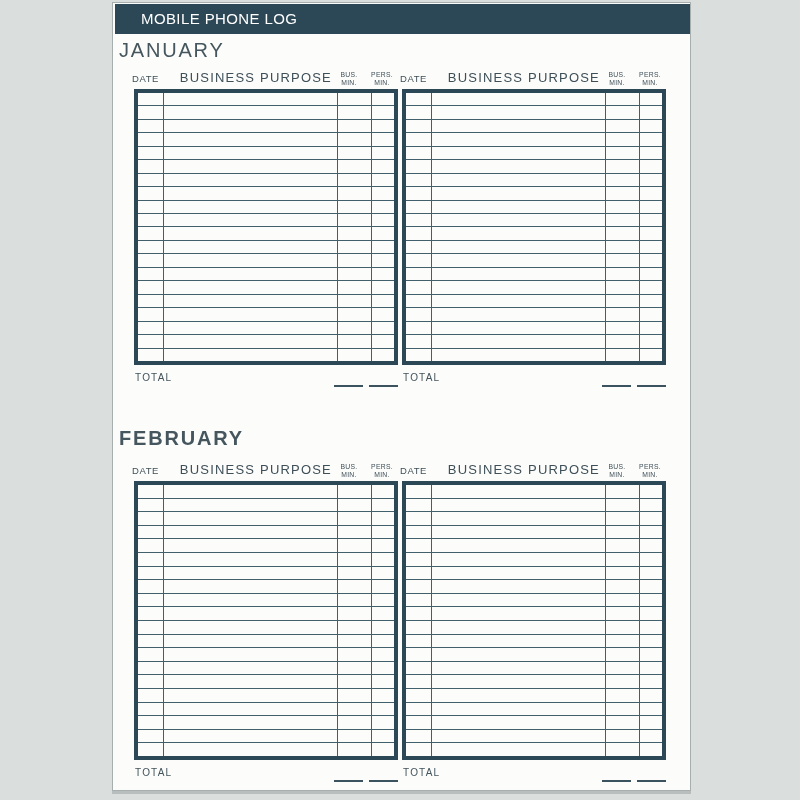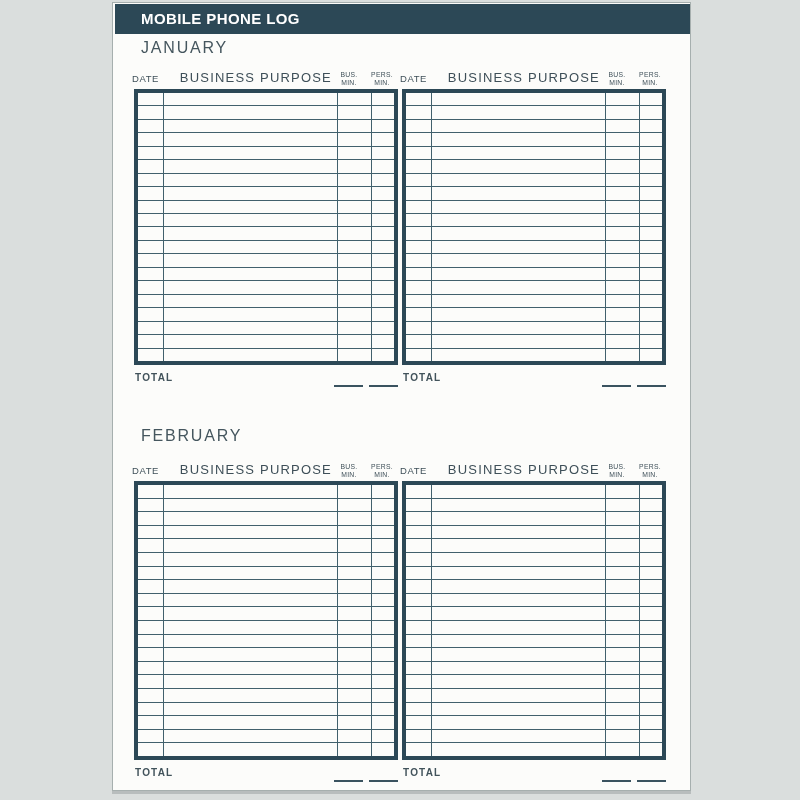--- a/index.html
+++ b/index.html
@@ -20,29 +20,29 @@
   .page{
     position:absolute;left:112px;top:2px;width:579px;height:789px;
     background:var(--page-bg);
     border:1px solid #a6afae;
     box-shadow:0 3px 0 rgba(120,130,130,0.35);
   }
   .title-bar{
     position:absolute;left:2px;top:1px;width:575px;height:30px;
     background:var(--accent-dark);
     color:#ffffff;
-    font-size:15px;font-weight:bold;letter-spacing:0.4px;
+    font-size:15px;font-weight:normal;letter-spacing:0.4px;
     line-height:30px;padding-left:26px;
   }
   .month-title{
-    position:absolute;left:28px;
-    font-size:16px;letter-spacing:1.8px;color:#45565e;text-align:right;
+    position:absolute;left:6px;
+    font-size:20px;letter-spacing:1.8px;color:#45565e;text-align:right;
   }
   .month-title.jan{top:36px;}
-  .month-title.feb{top:424px;}
+  .month-title.feb{top:424px;font-weight:bold;}
   .month-section{position:absolute;left:21px;width:537px;}
   .month-section.jan{top:56px;}
   .month-section.feb{top:448px;}
   .group{position:absolute;top:0;width:264px;}
   .group.left{left:0;}
   .group.right{left:268px;}
   .col-headers{position:relative;height:30px;}
   .h-date{
     position:absolute;left:-2px;width:34px;bottom:5px;text-align:left;
     font-size:9.5px;letter-spacing:0.6px;
@@ -63,21 +63,21 @@
     grid-template-columns:25px 173px 33px 1fr;
     grid-auto-rows:1fr;
     gap:1px;
     width:264px;
     background:var(--grid-line);
     border:4px solid var(--accent-dark);
   }
   .jan .log-grid{height:276px;}
   .feb .log-grid{height:279px;}
   .cell{background:var(--page-bg);}
-  .total-row{position:relative;height:26px;font-weight:bold;}
+  .total-row{position:relative;height:26px;}
   .total-label{
     position:absolute;left:1px;top:7px;
     font-size:10px;letter-spacing:1.2px;color:#42535b;
   }
   .total-line{
     position:absolute;top:20px;width:29px;height:0;
     border-top:2px solid #3a535f;
   }
   .total-line.bus{left:200px;}
   .total-line.pers{left:235px;}

